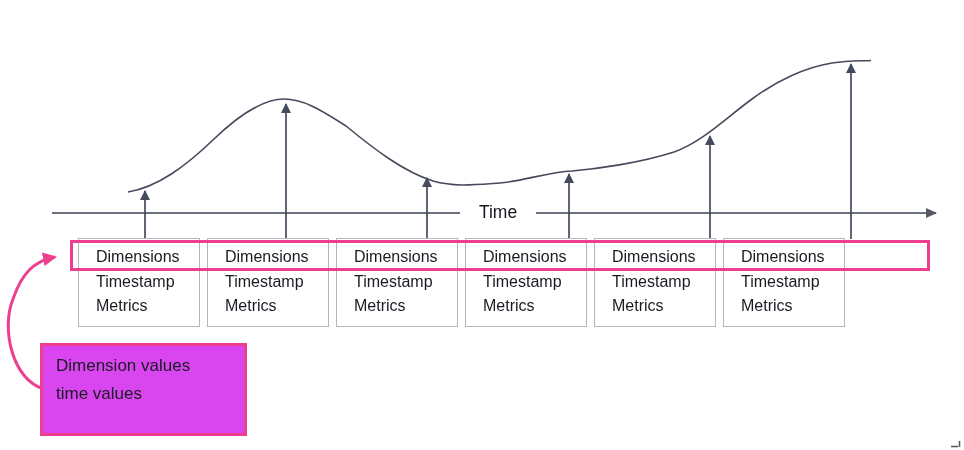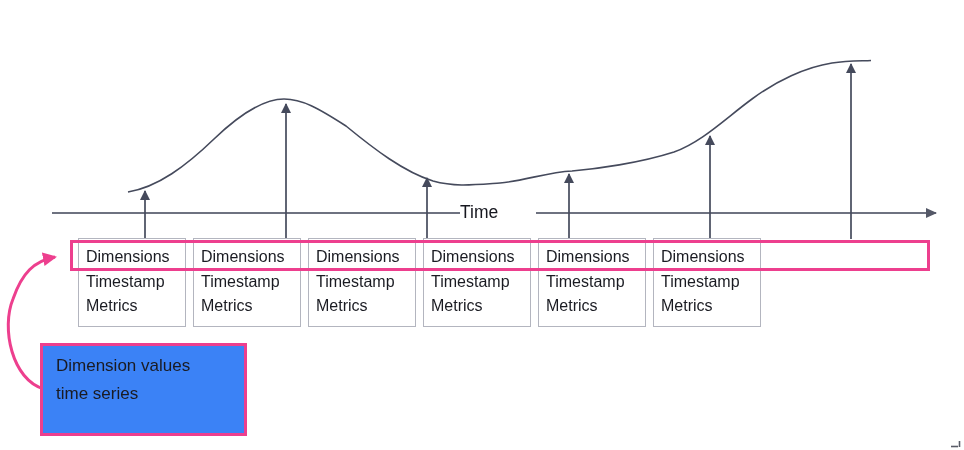--- a/index.html
+++ b/index.html
@@ -15,55 +15,56 @@
     position: absolute;
     left: 0; top: 0;
     width: 964px; height: 450px;
     pointer-events: none;
   }
   .time-label {
     position: absolute;
     left: 460px; top: 200px;
     width: 76px; height: 25px;
     line-height: 25px;
+    text-align: center;
     background: #ffffff;
     font-size: 17.5px;
     color: #16171f;
   }
   .record-row {
     position: absolute;
     left: 78px; top: 238px;
     display: flex;
     gap: 7px;
   }
   .record-box {
     box-sizing: border-box;
-    width: 108px; height: 89px;
+    width: 122px; height: 89px;
     background: #ffffff;
     border: 1.4px solid #b3b5bf;
-    padding: 6px 0 0 7px;
+    padding: 6px 0 0 17px;
     font-size: 16px;
     line-height: 24.5px;
     color: #1a1b22;
   }
   .record-box div { white-space: nowrap; }
   .dim-highlight {
     position: absolute;
     box-sizing: border-box;
     left: 70px; top: 240px;
     width: 860px; height: 31px;
     border: 3px solid #ed3f8e;
     background: transparent;
   }
   .callout {
     position: absolute;
     box-sizing: border-box;
     left: 40px; top: 343px;
     width: 207px; height: 93px;
-    background: #3b82f6;
+    background: #d946ef;
     border: 3px solid #ed3f8e;
     padding: 6px 8px 0 13px;
     font-size: 17px;
     line-height: 28px;
     color: #1a1b22;
   }
 </style>
 </head>
 <body>
 
@@ -145,16 +146,16 @@
       <div>Dimensions</div>
       <div>Timestamp</div>
       <div>Metrics</div>
     </div>
   </div>
 
   <div class="dim-highlight"></div>
 
   <div class="callout">
     <div>Dimension values</div>
-    <div>time series</div>
+    <div>time values</div>
   </div>
 
 </div>
 
 </body></html>

